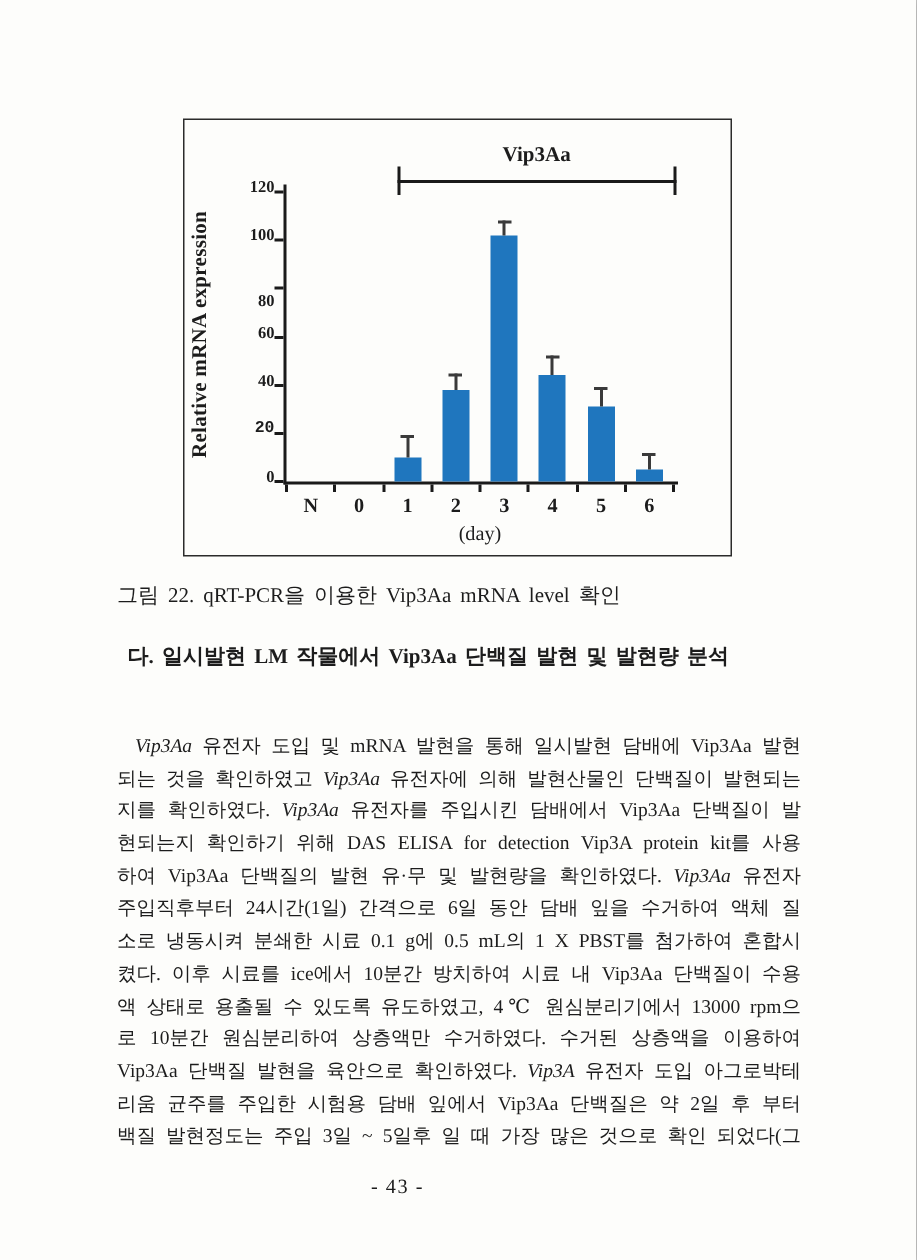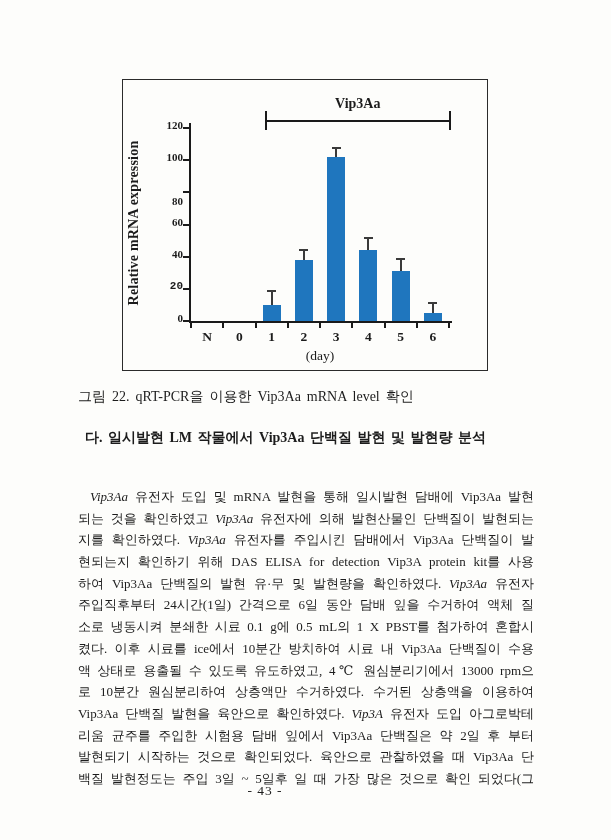--- a/index.html
+++ b/index.html
@@ -123,19 +123,18 @@
       <div class="body-line"><span>지를 확인하였다. </span><span class="it">Vip3Aa</span><span> 유전자를 주입시킨 담배에서 Vip3Aa 단백질이 발</span></div>
       <div class="body-line"><span>현되는지 확인하기 위해 DAS ELISA for detection Vip3A protein kit를 사용</span></div>
       <div class="body-line"><span>하여 Vip3Aa 단백질의 발현 유·무 및 발현량을 확인하였다. </span><span class="it">Vip3Aa</span><span> 유전자</span></div>
       <div class="body-line"><span>주입직후부터 24시간(1일) 간격으로 6일 동안 담배 잎을 수거하여 액체 질</span></div>
       <div class="body-line"><span>소로 냉동시켜 분쇄한 시료 0.1 g에 0.5 mL의 1 X PBST를 첨가하여 혼합시</span></div>
       <div class="body-line"><span>켰다. 이후 시료를 ice에서 10분간 방치하여 시료 내 Vip3Aa 단백질이 수용</span></div>
       <div class="body-line"><span>액 상태로 용출될 수 있도록 유도하였고, 4℃ 원심분리기에서 13000 rpm으</span></div>
       <div class="body-line"><span>로 10분간 원심분리하여 상층액만 수거하였다. 수거된 상층액을 이용하여</span></div>
       <div class="body-line"><span>Vip3Aa 단백질 발현을 육안으로 확인하였다. </span><span class="it">Vip3A</span><span> 유전자 도입 아그로박테</span></div>
       <div class="body-line"><span>리움 균주를 주입한 시험용 담배 잎에서 Vip3Aa 단백질은 약 2일 후 부터</span></div>
-      <div class="body-line"><span>발현되기 시작하는 것으로 확인되었다. 육안으로 관찰하였을 때 Vip3Aa 단</span></div>
       <div class="body-line"><span>백질 발현정도는 주입 3일 ~ 5일후 일 때 가장 많은 것으로 확인 되었다(그</span></div>
     </div>
 
   <div class="pagenum">- 43 -</div>
 
 </div>
 
 </body></html>

